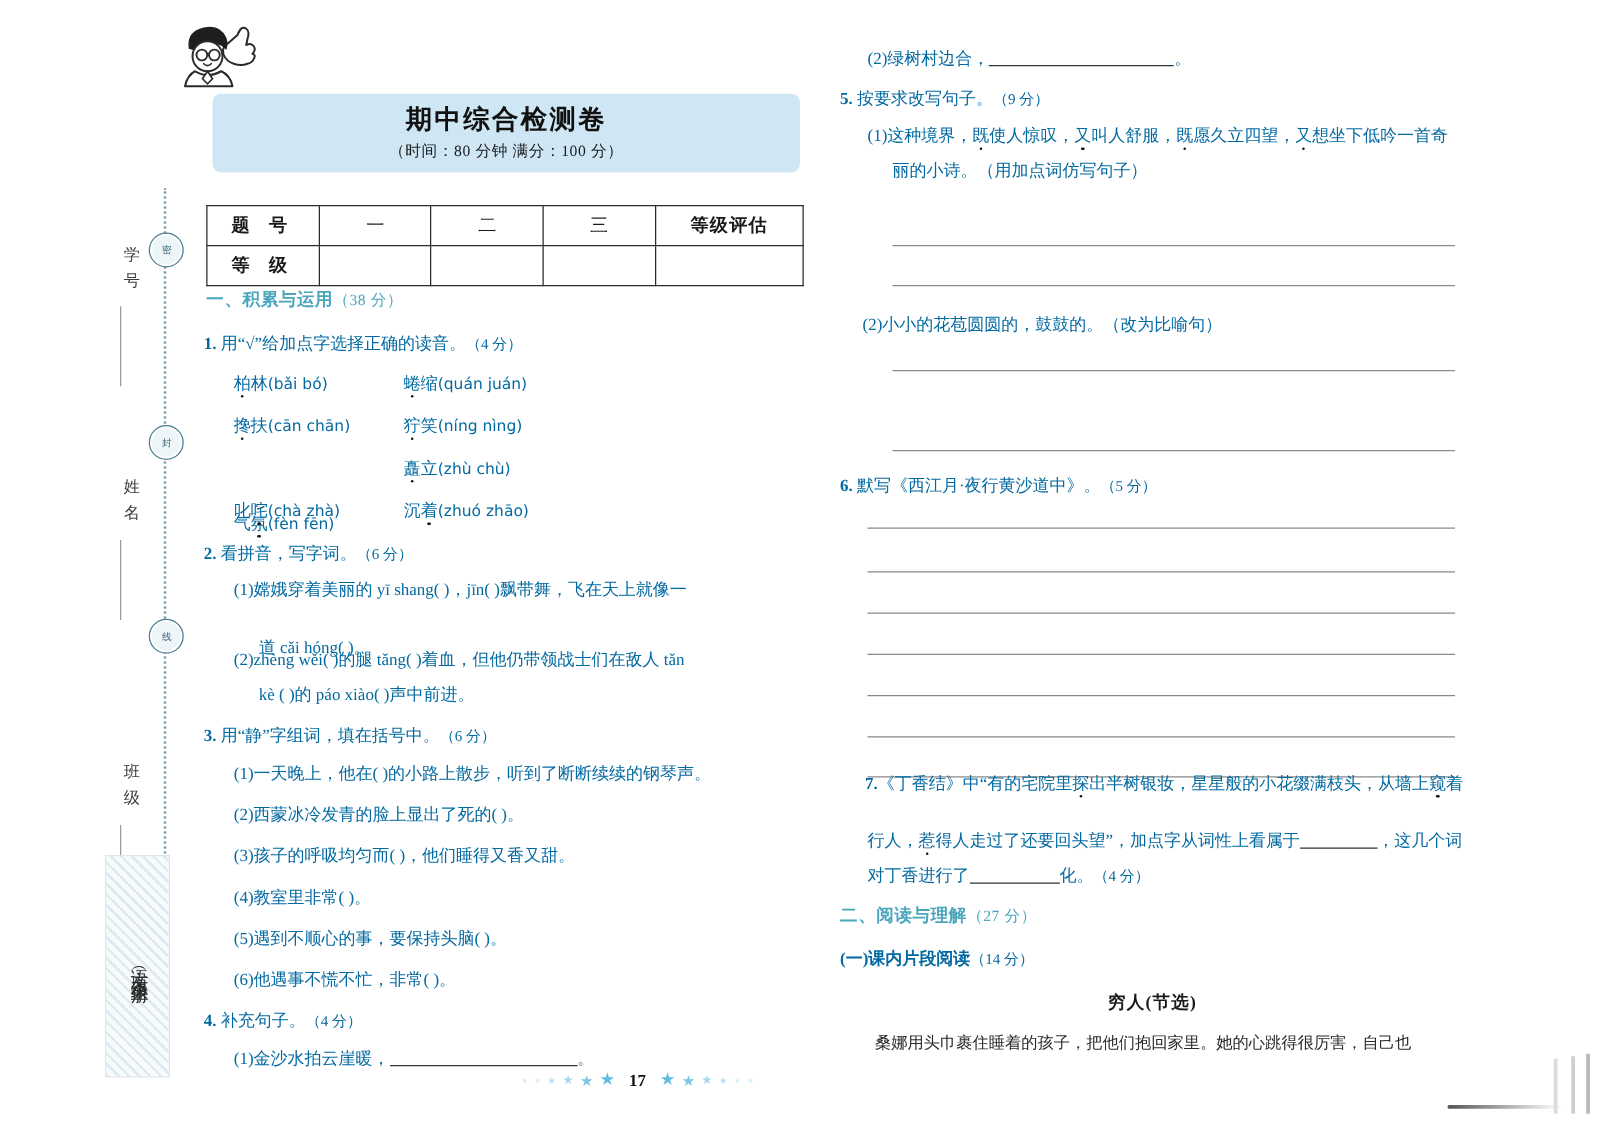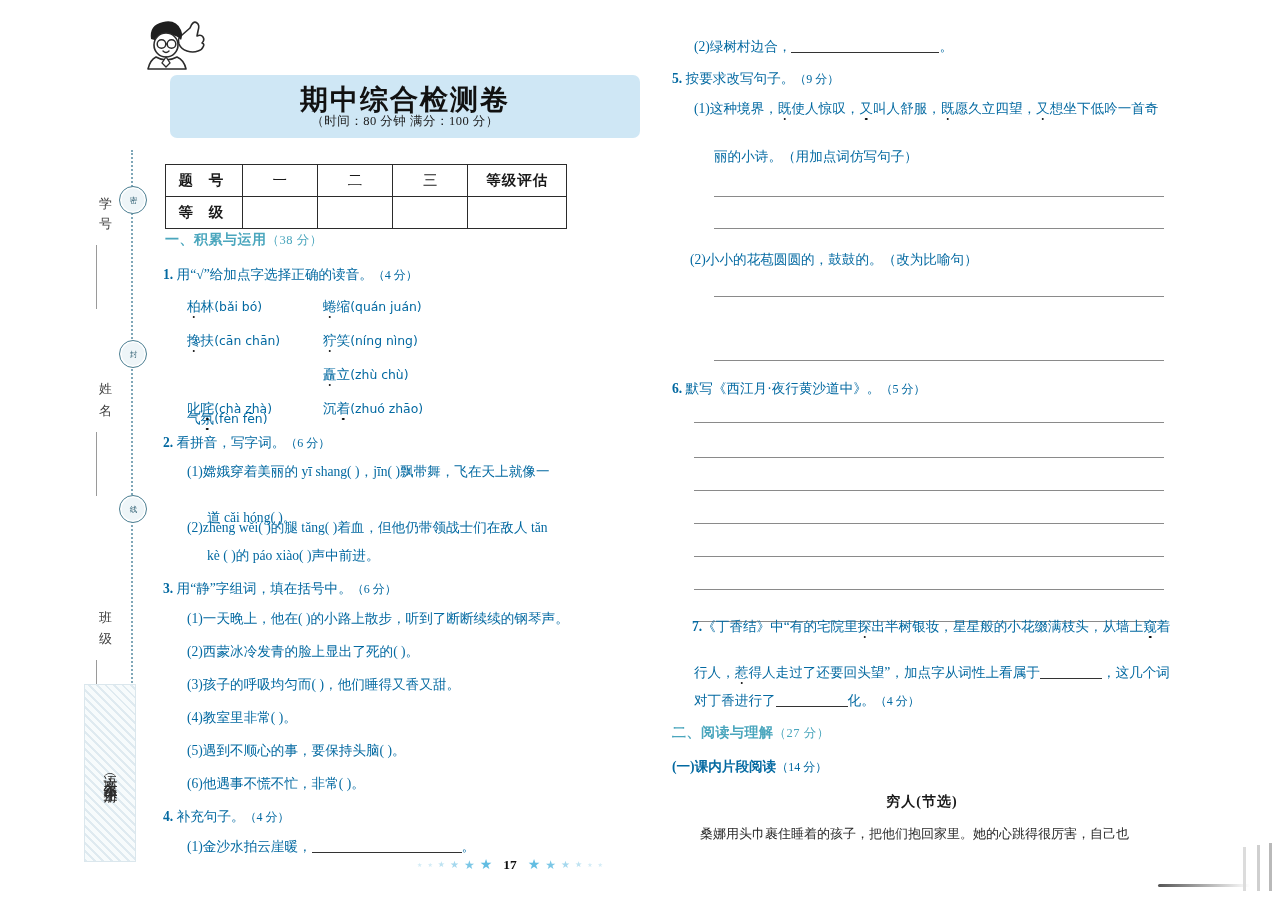--- a/index.html
+++ b/index.html
@@ -67,34 +67,34 @@
   .col-left{left:155px;}
   .col-right{left:672px;}
 
   
   .banner{
     position:absolute;left:15px;top:75px;width:470px;height:63px;
     background:#cfe7f5;border-radius:7px;
   }
   .banner-title{
     position:absolute;left:0;right:0;top:6px;text-align:center;
-    font-size:28px;font-weight:bold;letter-spacing:2px;color:#111;
+    font-size:21px;font-weight:bold;letter-spacing:2px;color:#111;
     font-family:"Liberation Serif",serif;
   }
   .banner-sub{
     position:absolute;left:0;right:0;top:38px;text-align:center;
     font-size:12.5px;color:#1a1a1a;letter-spacing:.5px;
   }
   .mascot{
     position:absolute;left:-12px;top:14px;width:74px;height:62px;
   }
 
   
   .gtable{
-    position:absolute;left:10px;top:164px;width:402px;
+    position:absolute;left:10px;top:164px;width:478px;
     border-collapse:collapse;
   }
   .gtable td{
     border:1.4px solid #2b2b2b;height:31px;text-align:center;
     font-size:14.5px;font-weight:bold;letter-spacing:6px;
     font-family:"Liberation Serif",serif;
     padding:0;
   }
   .gtable td.lbl{width:92px;}
   .gtable td.num{width:92px;font-weight:normal;letter-spacing:0;}
@@ -332,21 +332,21 @@
     </div>
 
     <div class="q" style="left:0px;top:68px;">
       <b>5.</b>
       <span>按要求改写句子。</span><span class="pts">（9 分）</span>
     </div>
 
     <div class="q" style="left:22px;top:98px;">
       (1)这种境界，<span class="dotted">既</span>使人惊叹，<span class="dotted">又</span>叫人舒服，<span class="dotted">既</span>愿久立四望，<span class="dotted">又</span>想坐下低吟一首奇
     </div>
-    <div class="q" style="left:42px;top:126px;margin-top:20px;">丽的小诗。（用加点词仿写句子）</div>
+    <div class="q" style="left:42px;top:126px;">丽的小诗。（用加点词仿写句子）</div>
 
     <div class="wline" style="left:42px;top:196px;width:450px;"></div>
     <div class="wline" style="left:42px;top:228px;width:450px;"></div>
 
     <div class="q" style="left:18px;top:249px;">(2)小小的花苞圆圆的，鼓鼓的。（改为比喻句）</div>
     <div class="wline" style="left:42px;top:296px;width:450px;"></div>
 
     <div class="wline" style="left:42px;top:360px;width:450px;"></div>
 
     <div class="q" style="left:0px;top:378px;">

